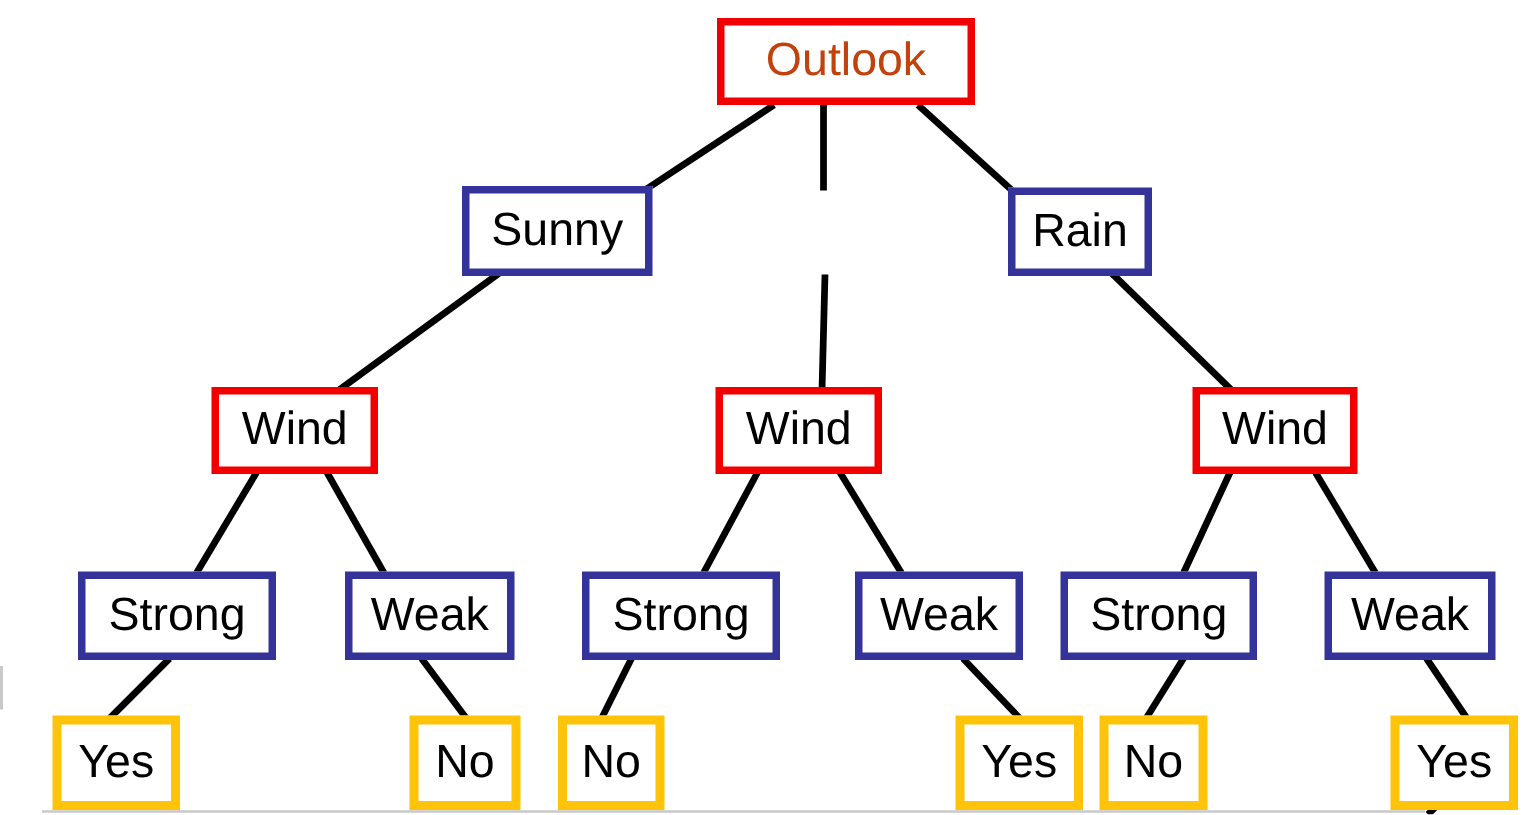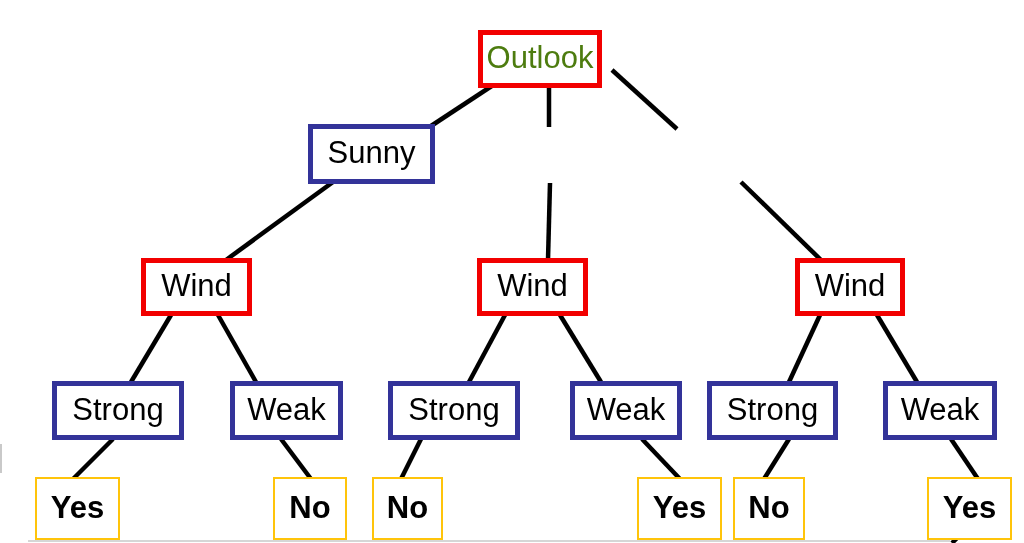--- a/index.html
+++ b/index.html
@@ -37,21 +37,21 @@
     align-items: center;
     justify-content: center;
     font-size: 31px;
     line-height: 1;
     color: #000000;
     white-space: nowrap;
     padding-bottom: 3px;
   }
   .node.decision { border: 5px solid #f20000; }
   .node.branch   { border: 5px solid #d946ef; }
-  .node.leaf     { border: 2px solid #ec4899; font-weight: bold; }
+  .node.leaf     { border: 6px solid #ec4899; }
 </style>
 </head>
 <body>
 
 <div class="stage">
   <svg id="edge-layer" width="1024" height="543" viewBox="0 0 1024 543">
       <line x1="516" y1="70" x2="431" y2="126" stroke="#000000" stroke-width="4.5"></line>
       <line x1="549" y1="70" x2="549" y2="127" stroke="#000000" stroke-width="4.5"></line>
       <line x1="612" y1="70" x2="677" y2="129" stroke="#000000" stroke-width="4.5"></line>
       <line x1="333" y1="182" x2="226" y2="260" stroke="#000000" stroke-width="4.5"></line>
@@ -67,22 +67,23 @@
       <line x1="281" y1="439" x2="311" y2="479" stroke="#000000" stroke-width="4.5"></line>
       <line x1="421" y1="439" x2="401" y2="479" stroke="#000000" stroke-width="4.5"></line>
       <line x1="642" y1="439" x2="680" y2="479" stroke="#000000" stroke-width="4.5"></line>
       <line x1="789" y1="439" x2="764" y2="479" stroke="#000000" stroke-width="4.5"></line>
       <line x1="951" y1="439" x2="978" y2="479" stroke="#000000" stroke-width="4.5"></line>
       <line x1="967" y1="528" x2="952" y2="543" stroke="#000000" stroke-width="4.5"></line>
       <line x1="28" y1="541" x2="950" y2="541" stroke="#c9c9c9" stroke-width="1.6"></line>
       <line x1="1" y1="444" x2="1" y2="473" stroke="#c9c9c9" stroke-width="2"></line>
     </svg>
   <div id="node-layer">
-      <div class="node decision" style="left: 478px; top: 12px; width: 124px; height: 58px; border-color: rgb(242, 0, 0); color: #4d7c0f; margin-top: 18px;">Outlook</div>
+      <div class="node decision" style="left: 478px; top: 12px; width: 172px; height: 58px; border-color: rgb(242, 0, 0); color: #c2410c;">Outlook</div>
       <div class="node branch" style="left: 308px; top: 124px; width: 127px; height: 60px; border-color: rgb(51, 51, 153); color: rgb(0, 0, 0);">Sunny</div>
+      <div class="node branch" style="left: 672px; top: 125px; width: 96px; height: 59px; border-color: rgb(51, 51, 153); color: rgb(0, 0, 0);">Rain</div>
       <div class="node decision" style="left: 141px; top: 258px; width: 111px; height: 58px; border-color: rgb(242, 0, 0); color: rgb(0, 0, 0);">Wind</div>
       <div class="node decision" style="left: 477px; top: 258px; width: 111px; height: 58px; border-color: rgb(242, 0, 0); color: rgb(0, 0, 0);">Wind</div>
       <div class="node decision" style="left: 795px; top: 258px; width: 110px; height: 58px; border-color: rgb(242, 0, 0); color: rgb(0, 0, 0);">Wind</div>
       <div class="node branch" style="left: 52px; top: 381px; width: 132px; height: 59px; border-color: rgb(51, 51, 153); color: rgb(0, 0, 0);">Strong</div>
       <div class="node branch" style="left: 230px; top: 381px; width: 113px; height: 59px; border-color: rgb(51, 51, 153); color: rgb(0, 0, 0);">Weak</div>
       <div class="node branch" style="left: 388px; top: 381px; width: 132px; height: 59px; border-color: rgb(51, 51, 153); color: rgb(0, 0, 0);">Strong</div>
       <div class="node branch" style="left: 570px; top: 381px; width: 112px; height: 59px; border-color: rgb(51, 51, 153); color: rgb(0, 0, 0);">Weak</div>
       <div class="node branch" style="left: 707px; top: 381px; width: 131px; height: 59px; border-color: rgb(51, 51, 153); color: rgb(0, 0, 0);">Strong</div>
       <div class="node branch" style="left: 883px; top: 381px; width: 114px; height: 59px; border-color: rgb(51, 51, 153); color: rgb(0, 0, 0);">Weak</div>
       <div class="node leaf" style="left: 35px; top: 477px; width: 85px; height: 63px; border-color: rgb(255, 196, 10); color: rgb(0, 0, 0);">Yes</div>

